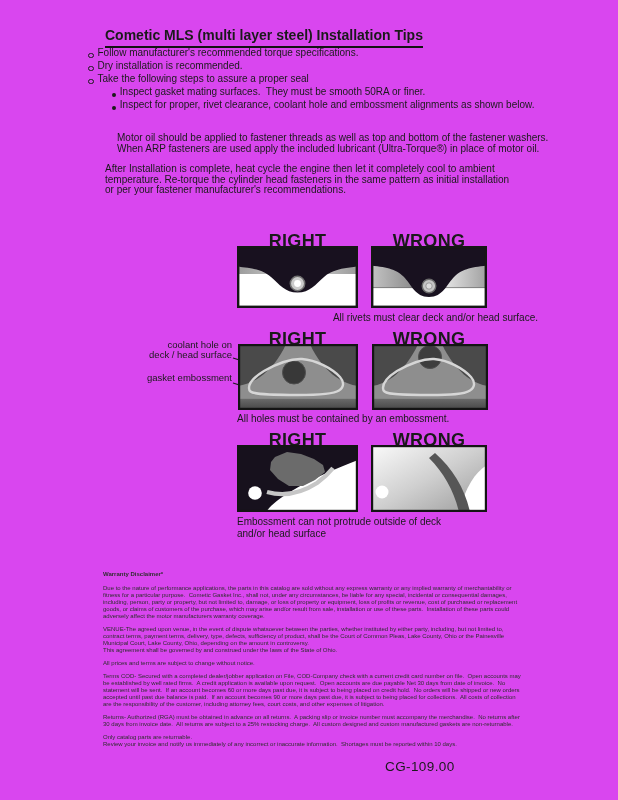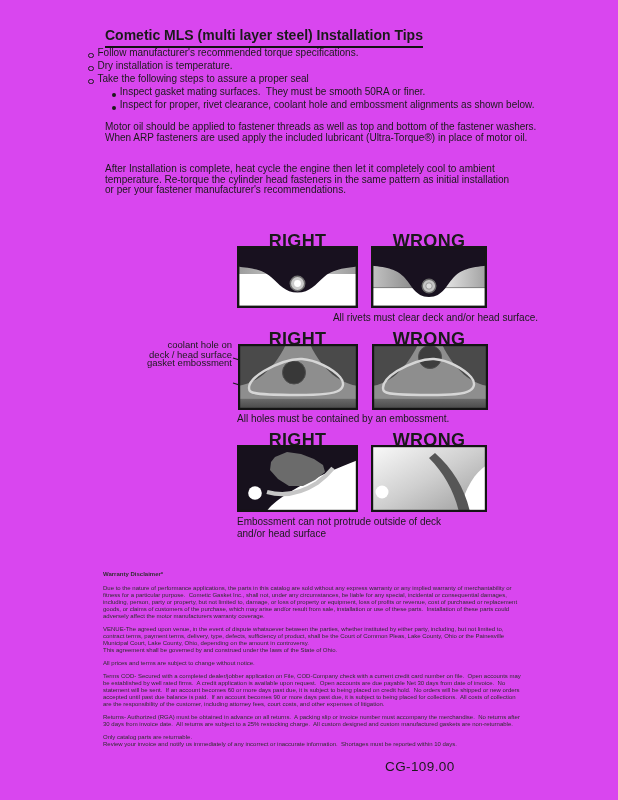--- a/index.html
+++ b/index.html
@@ -30,27 +30,27 @@
 </style>
 </head>
 <body>
 
 <div class="page">
 
   <div class="abs title">Cometic MLS (multi layer steel) Installation Tips</div>
 
   <div class="abs bullets">
     <div class="brow"><span class="bmark"></span><span>Follow manufacturer's recommended torque specifications.</span></div>
-    <div class="brow"><span class="bmark"></span><span>Dry installation is temperature.</span></div>
+    <div class="brow"><span class="bmark"></span><span>Dry installation is recommended.</span></div>
     <div class="brow"><span class="bmark"></span><span>Take the following steps to assure a proper seal</span></div>
     <div class="brow sub"><span class="bmark"></span><span>Inspect gasket mating surfaces.  They must be smooth 50RA or finer.</span></div>
     <div class="brow sub"><span class="bmark"></span><span>Inspect for proper, rivet clearance, coolant hole and embossment alignments as shown below.</span></div>
   </div>
 
-  <div class="abs para" style="top:122px;">Motor oil should be applied to fastener threads as well as top and bottom of the fastener washers.
+  <div class="abs para" style="top:133px;margin-left:12px;">Motor oil should be applied to fastener threads as well as top and bottom of the fastener washers.
 When ARP fasteners are used apply the included lubricant (Ultra-Torque®) in place of motor oil.</div>
   <div class="abs para" style="top:164px;">After Installation is complete, heat cycle the engine then let it completely cool to ambient
 temperature. Re-torque the cylinder head fasteners in the same pattern as initial installation
 or per your fastener manufacturer's recommendations.</div>
 
   <div class="abs rw-label" style="left:237px;top:231px;width:121px;">RIGHT</div>
   <div class="abs rw-label" style="left:371px;top:231px;width:116px;">WRONG</div>
 
   <svg class="abs" style="left:237px;top:246px;" width="121" height="62" viewBox="0 0 121 62">
     <defs>
@@ -87,21 +87,21 @@
     <rect x="1.2" y="1.2" width="113.6" height="59.6" fill="none" stroke="#161616" stroke-width="2.4"></rect>
   </svg>
 
   <div class="abs caption" style="left:238px;top:312px;width:300px;text-align:right;">All rivets must clear deck and/or head surface.</div>
 
   <div class="abs rw-label" style="left:237px;top:329px;width:121px;">RIGHT</div>
   <div class="abs rw-label" style="left:371px;top:329px;width:116px;">WRONG</div>
 
   <div class="abs diag-label" style="right:386px;top:340px;">coolant hole on
 deck / head surface</div>
-  <div class="abs diag-label" style="right:386px;top:358px;text-align:center;">gasket embossment</div>
+  <div class="abs diag-label" style="right:386px;top:373px;text-align:center;">gasket embossment</div>
 
   <svg class="abs" style="left:205px;top:350px;" width="100" height="50" viewBox="0 0 100 50">
     <line x1="28" y1="8" x2="79" y2="24" stroke="#1b1b1b" stroke-width="1.2"></line>
     <line x1="28" y1="33" x2="57" y2="42" stroke="#1b1b1b" stroke-width="1.2"></line>
   </svg>
 
   <svg class="abs" style="left:238px;top:344px;" width="120" height="66" viewBox="0 0 120 66">
     <defs>
       <linearGradient id="g2ra" x1="0" y1="0" x2="0" y2="1">
         <stop offset="0" stop-color="#6a6a6a"></stop>

